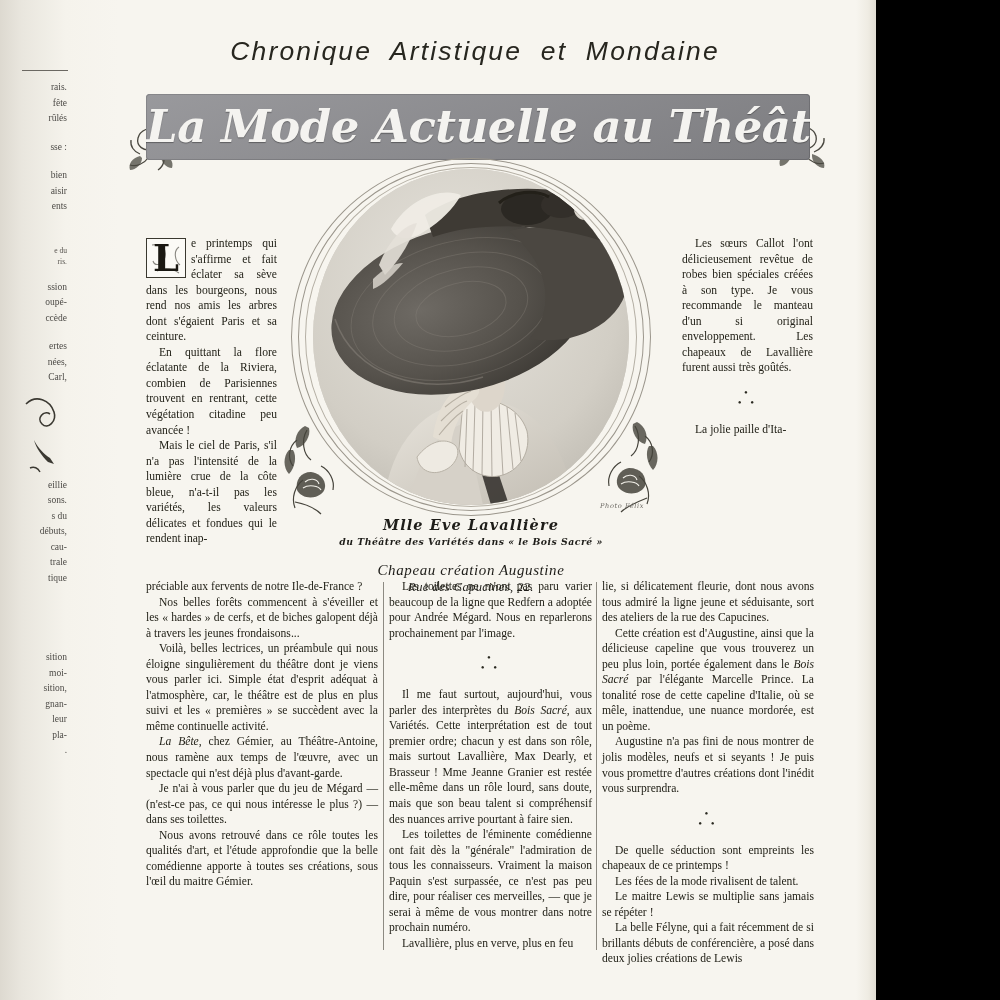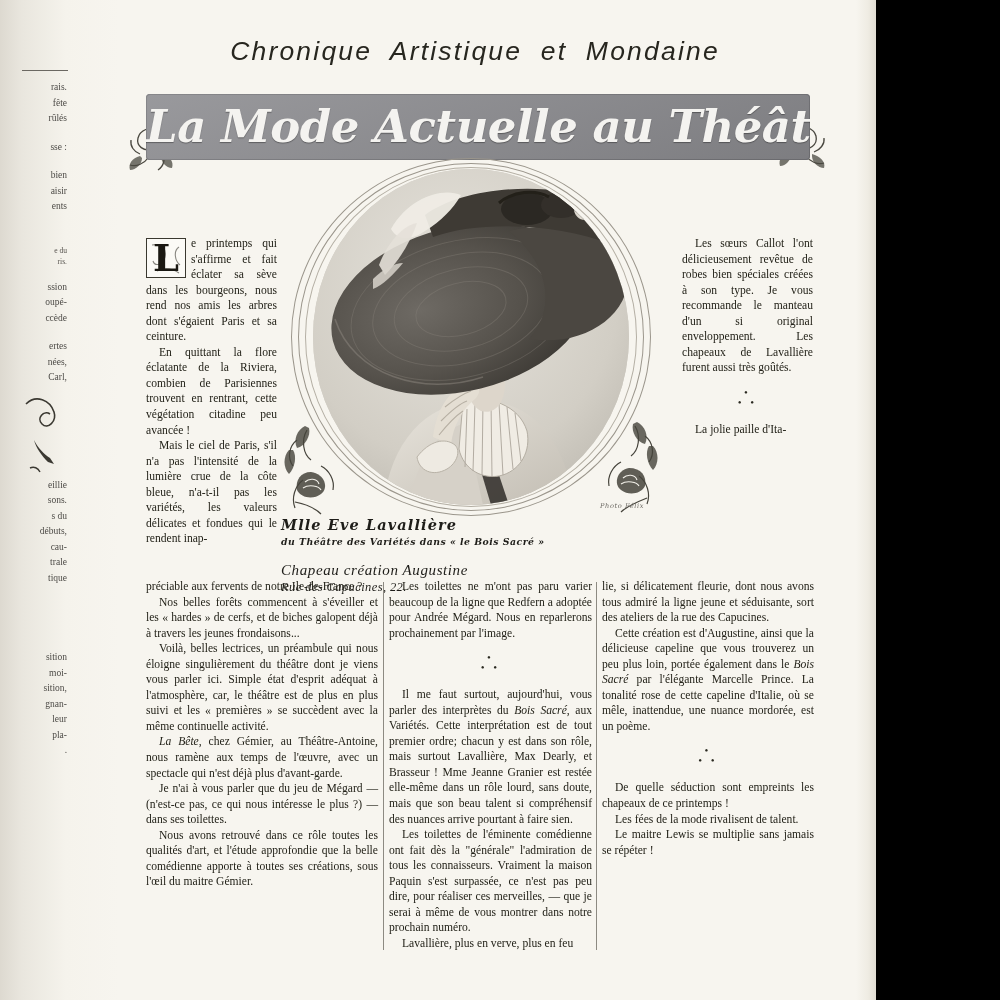--- a/index.html
+++ b/index.html
@@ -85,21 +85,21 @@
   #photo-clip{
     position:absolute;left:22px;top:11px;width:316px;height:336px;
     border-radius:50%;
     overflow:hidden;
     background:#cfcbc2;
   }
   .rose-orn{position:absolute;}
 
   
   #caption{
-    position:absolute;left:281px;top:516px;width:380px;color:#1e1d19;
+    position:absolute;left:281px;top:516px;width:380px;text-align:center;color:#1e1d19;
   }
   #cap-name{
     font-family:"DejaVu Serif", serif;
     font-weight:bold;font-style:italic;font-size:14.5px;letter-spacing:1.1px;
   }
   #cap-sub{
     font-family:"DejaVu Serif", serif;
     font-weight:bold;font-style:italic;font-size:9.3px;letter-spacing:.5px;margin-top:3px;
   }
   #cap-hat{
@@ -451,24 +451,26 @@
       <span class="top">•</span>•&nbsp;•
     </div>
     <p><span>Il me faut surtout, aujourd'hui, vous parler des interprètes du </span><i>Bois Sacré</i><span>, aux Variétés. Cette interprétation est de tout premier ordre; chacun y est dans son rôle, mais surtout Lavallière, Max Dearly, et Brasseur ! Mme Jeanne Granier est restée elle-même dans un rôle lourd, sans doute, mais que son beau talent si compréhensif des nuances arrive pourtant à faire sien.</span></p>
     <p>Les toilettes de l'éminente comédienne ont fait dès la "générale" l'admiration de tous les connaisseurs. Vraiment la maison Paquin s'est surpassée, ce n'est pas peu dire, pour réaliser ces merveilles, — que je serai à même de vous montrer dans notre prochain numéro.</p>
     <p>Lavallière, plus en verve, plus en feu</p>
   </div>
 
   <div class="col" id="c3-bot">
     <p class="noind">lie, si délicatement fleurie, dont nous avons tous admiré la ligne jeune et séduisante, sort des ateliers de la rue des Capucines.</p>
     <p><span>Cette création est d'Augustine, ainsi que la délicieuse capeline que vous trouverez un peu plus loin, portée également dans le </span><i>Bois Sacré</i><span> par l'élégante Marcelle Prince. La tonalité rose de cette capeline d'Italie, où se mêle, inattendue, une nuance mordorée, est un poème.</span></p>
+    <p>Augustine n'a pas fini de nous montrer de jolis modèles, neufs et si seyants ! Je puis vous promettre d'autres créations dont l'inédit vous surprendra.</p>
     <div class="asterism">
       <span class="top">•</span>•&nbsp;•
     </div>
     <p>De quelle séduction sont empreints les chapeaux de ce printemps !</p>
     <p>Les fées de la mode rivalisent de talent.</p>
     <p>Le maitre Lewis se multiplie sans jamais se répéter !</p>
+    <p>La belle Félyne, qui a fait récemment de si brillants débuts de conférencière, a posé dans deux jolies créations de Lewis</p>
   </div>
 
   <div class="coldiv" style="left:383px;top:582px;height:368px;"></div>
   <div class="coldiv" style="left:596px;top:582px;height:368px;"></div>
   <div class="coldiv" style="left:72px;top:560px;height:0px;"></div>
 </div>
 
 </body></html>

